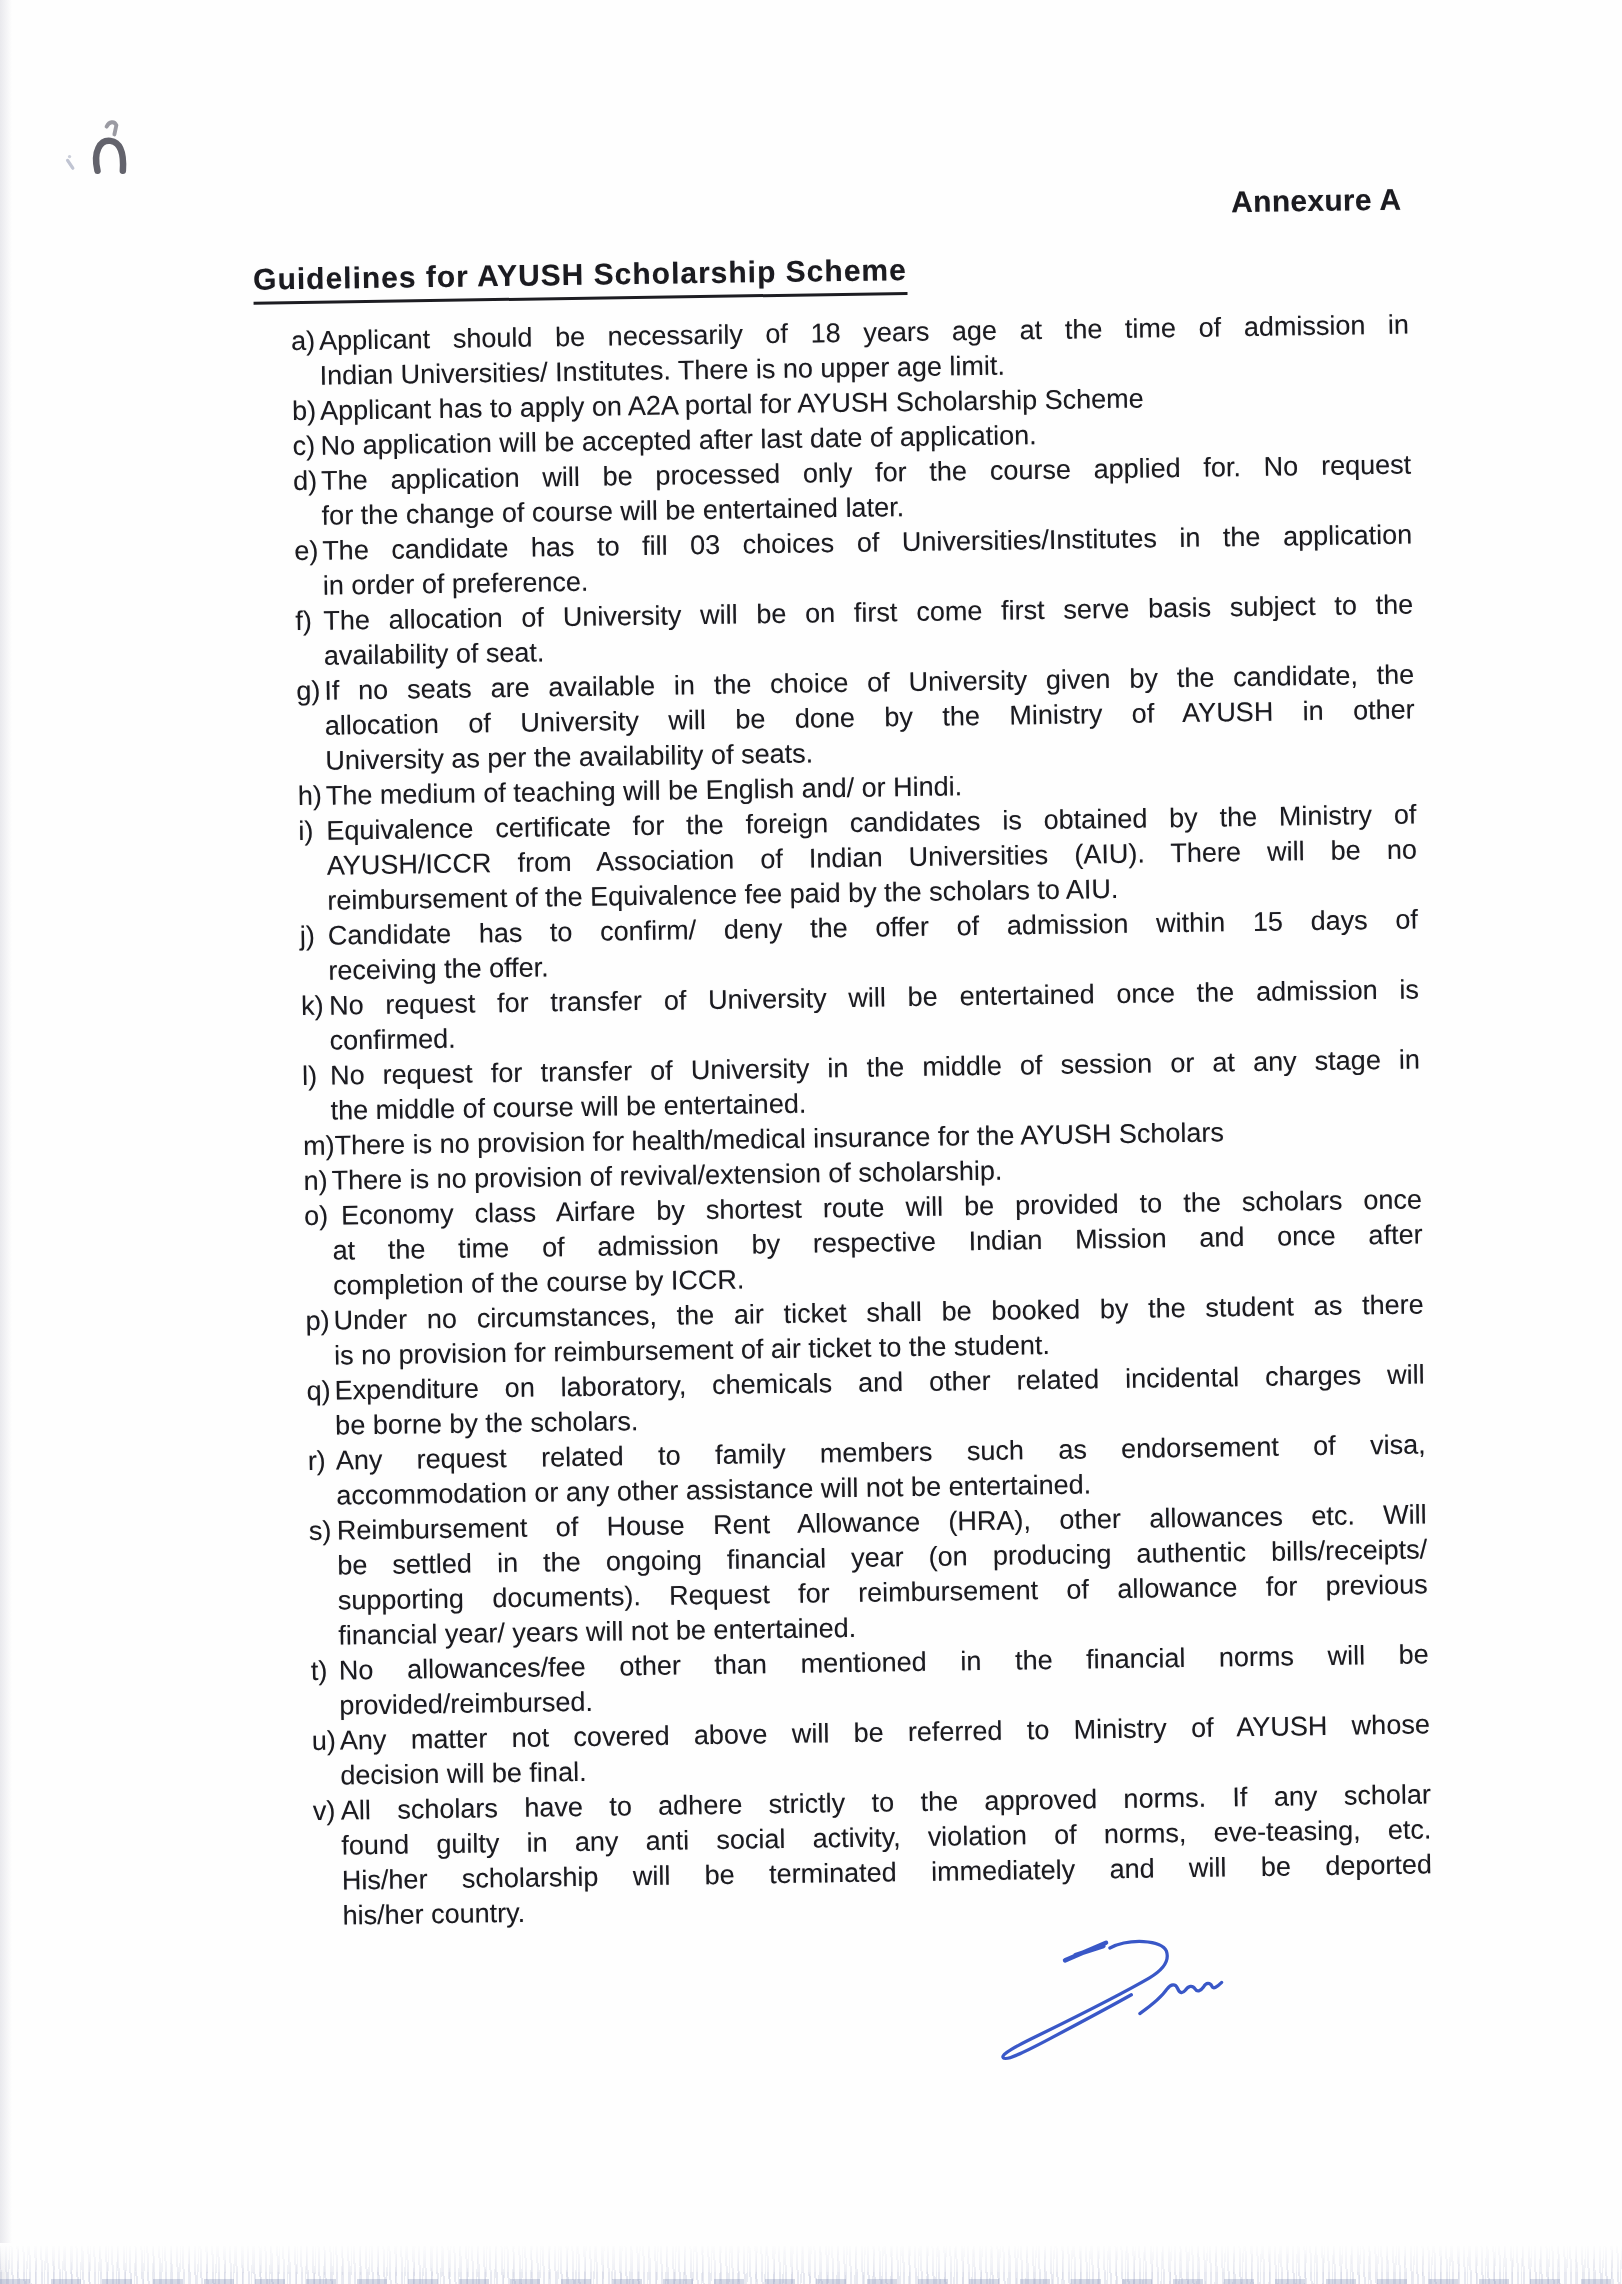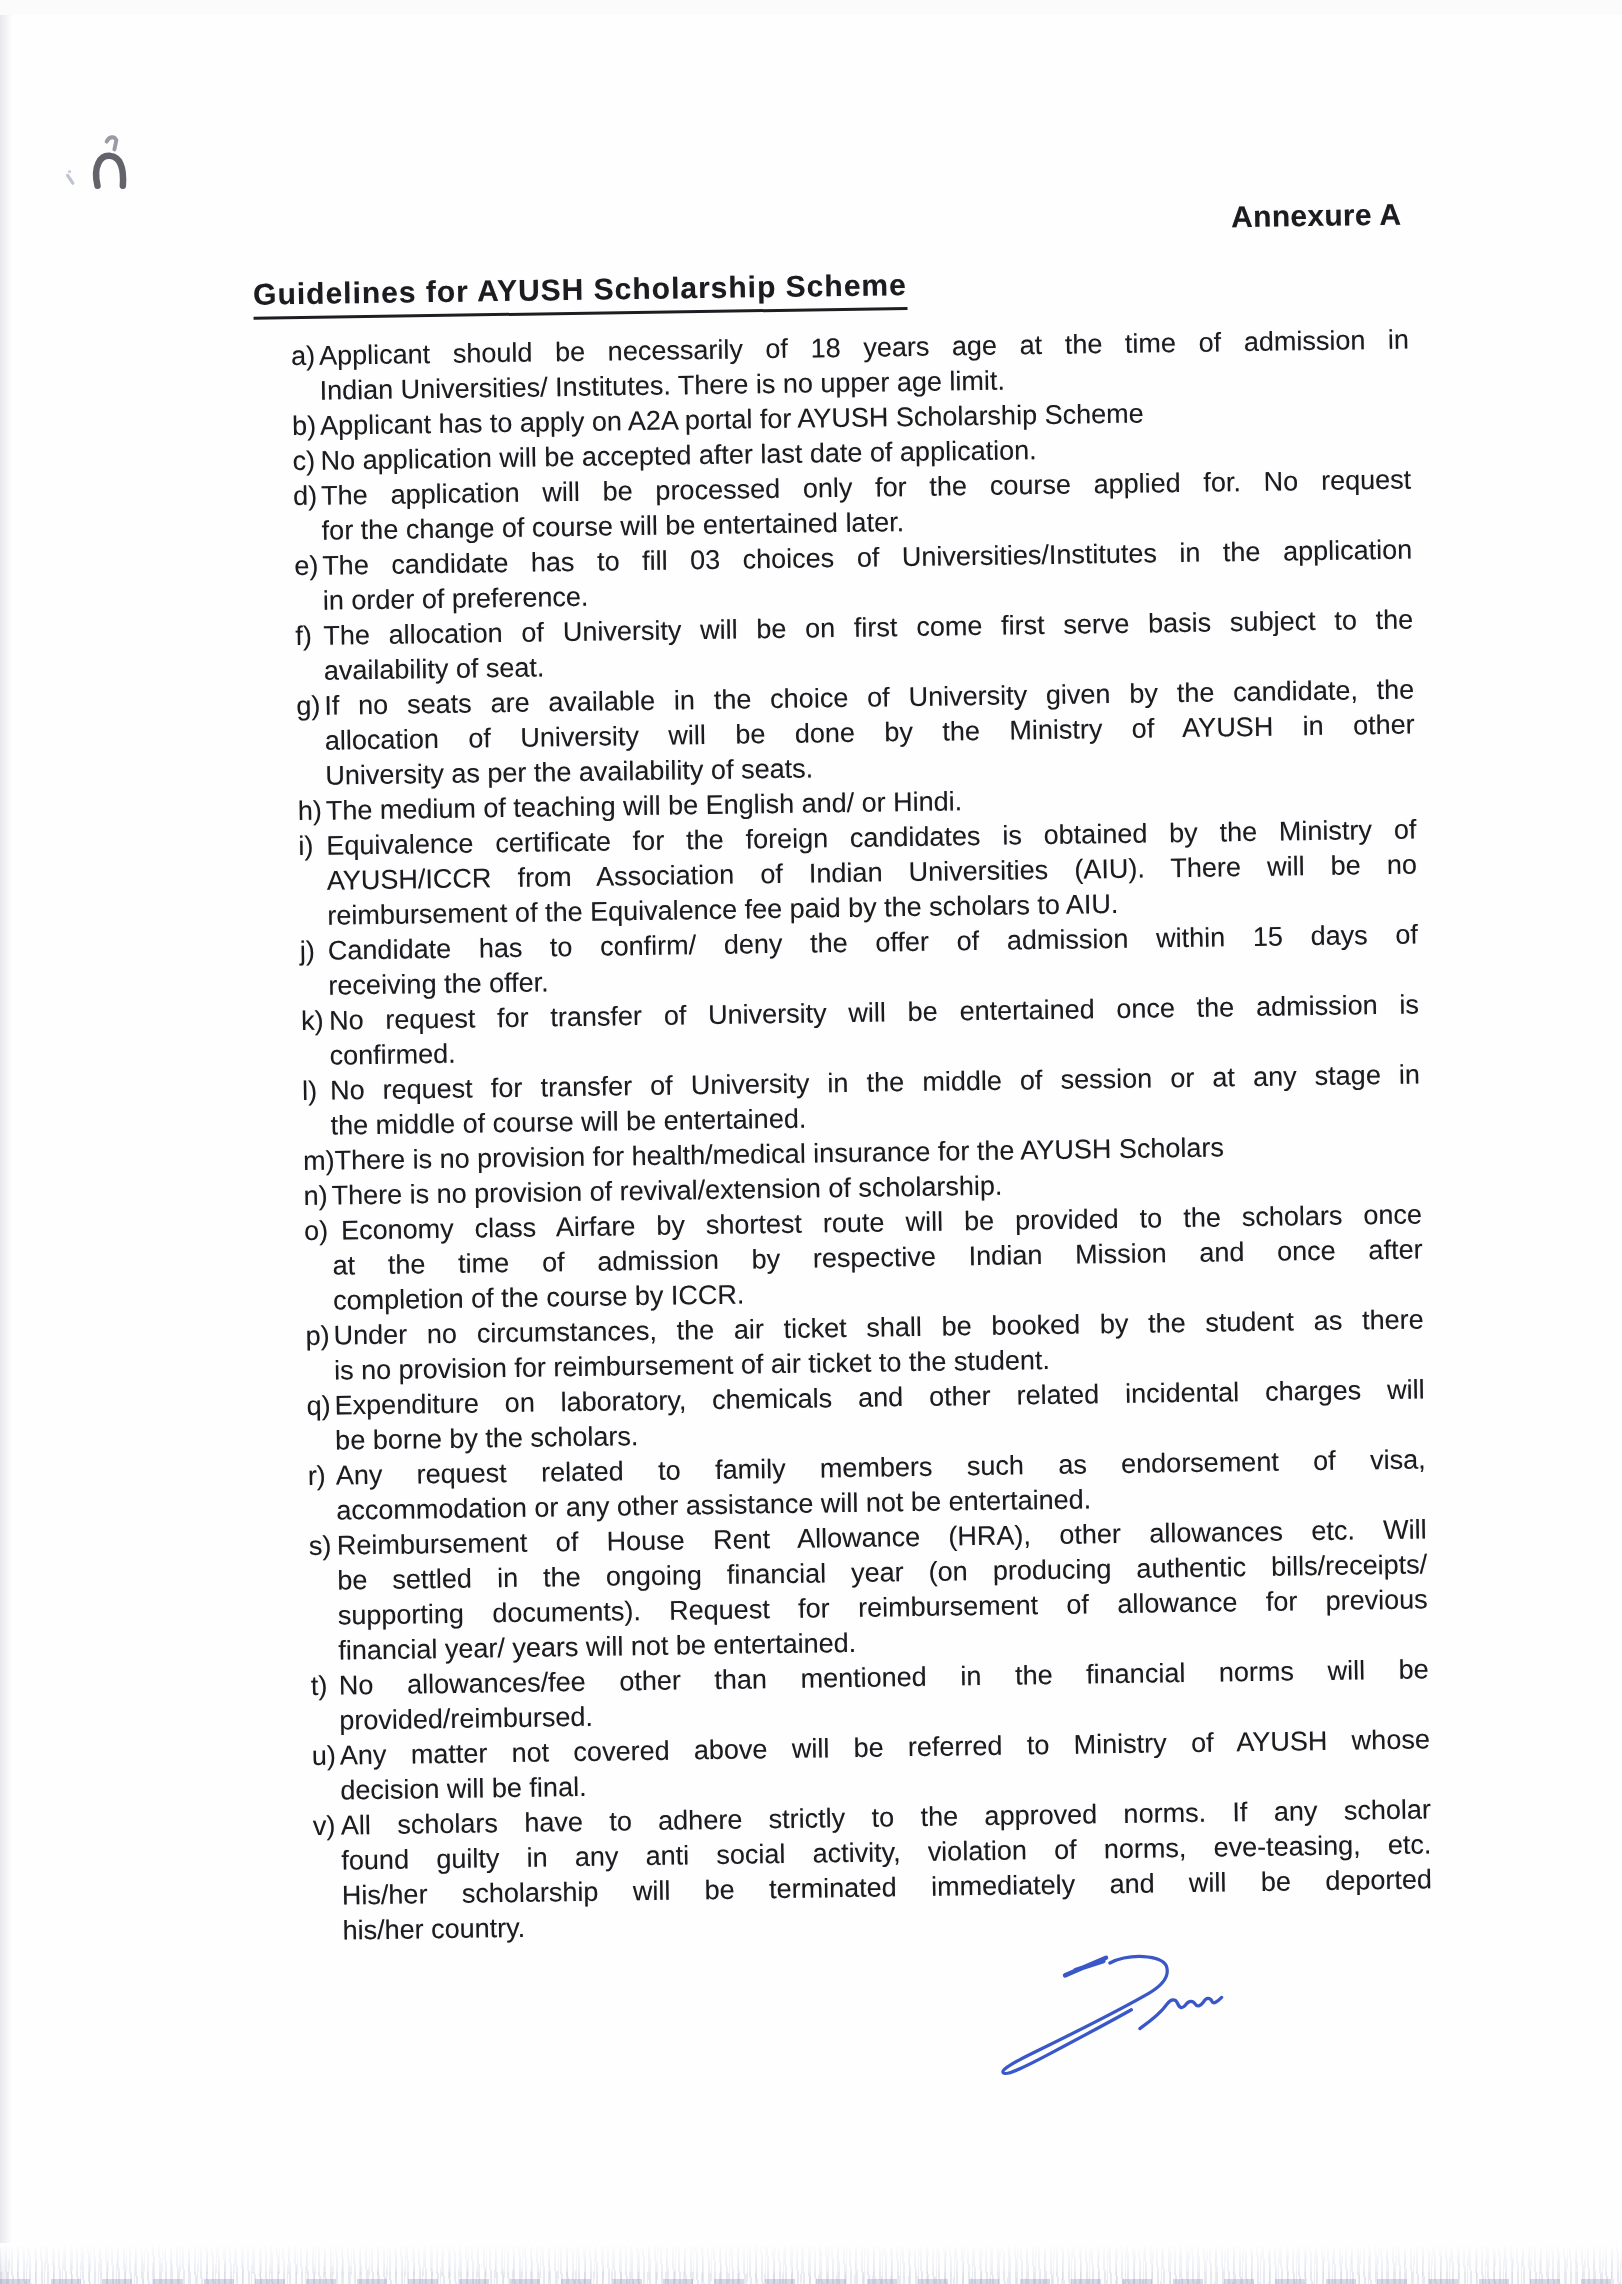--- a/index.html
+++ b/index.html
@@ -2,21 +2,21 @@
 <html style="font-size:10.4px"><head>
 <meta charset="utf-8">
 <style>
   html,body{margin:0;padding:0;}
   body{
     width:1622px;height:2284px;position:relative;overflow:hidden;
     background:#fbfbfb;
     font-family:"Liberation Sans",sans-serif;
   }
   .sheet{
-    position:absolute;inset:0;background:#fefefe;margin-top:15px;
+    position:absolute;inset:0;background:#fefefe;
   }
   
   .edge-strip{
     position:absolute;left:0;top:0;bottom:0;width:11.7px;
     background:linear-gradient(to right,#e9e9ed,rgba(255,255,255,0));
   }
   
   .ink{
     position:absolute;inset:0;
     transform:rotate(-0.85deg);

